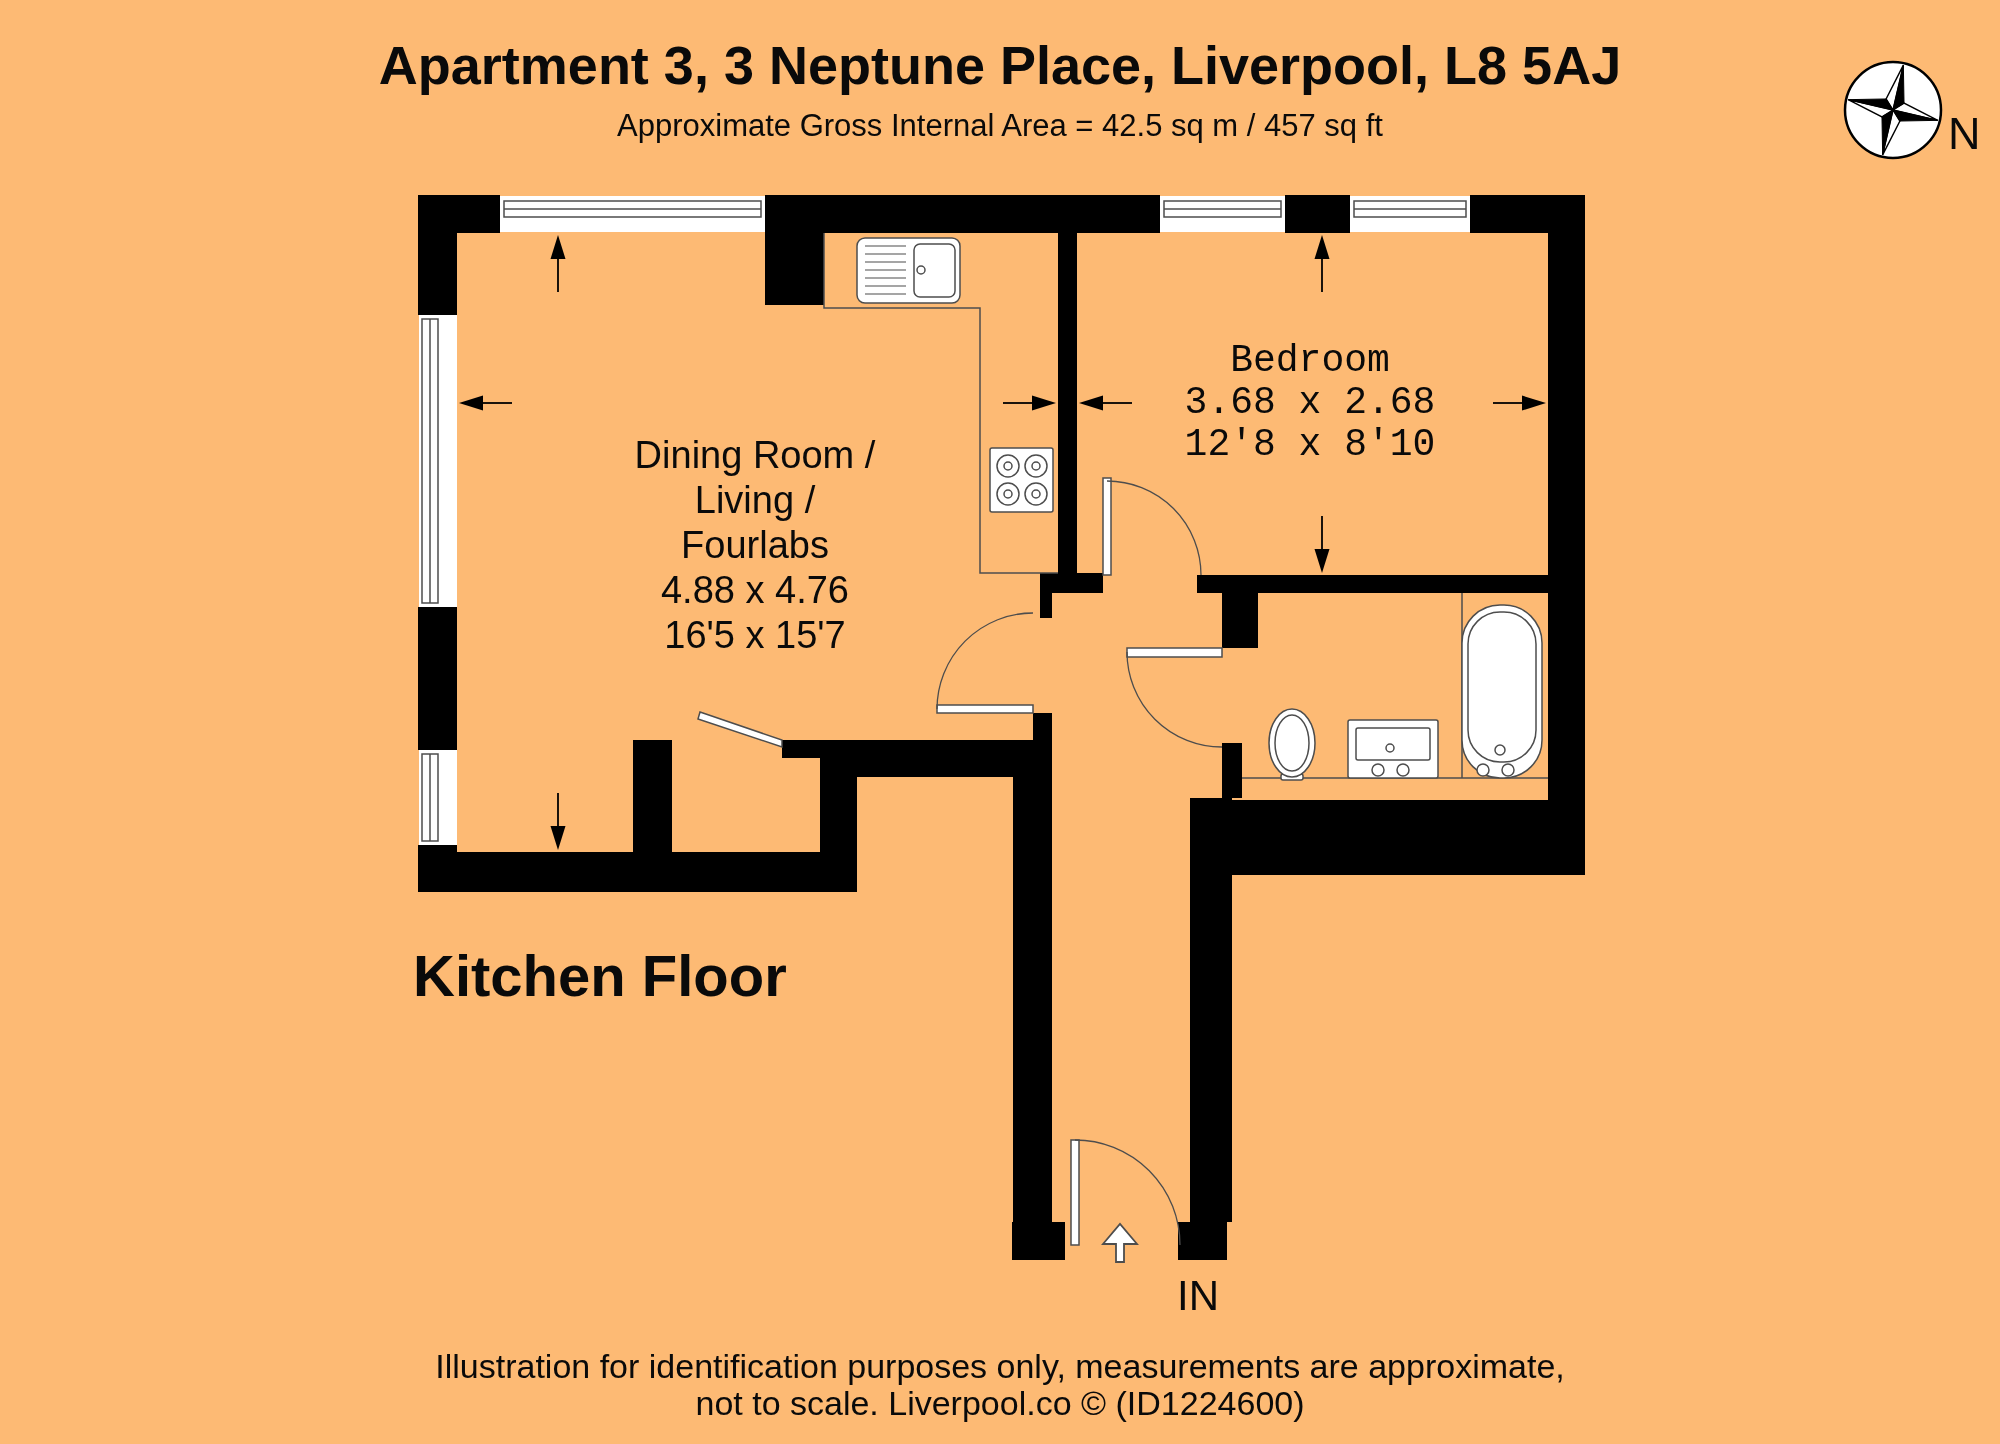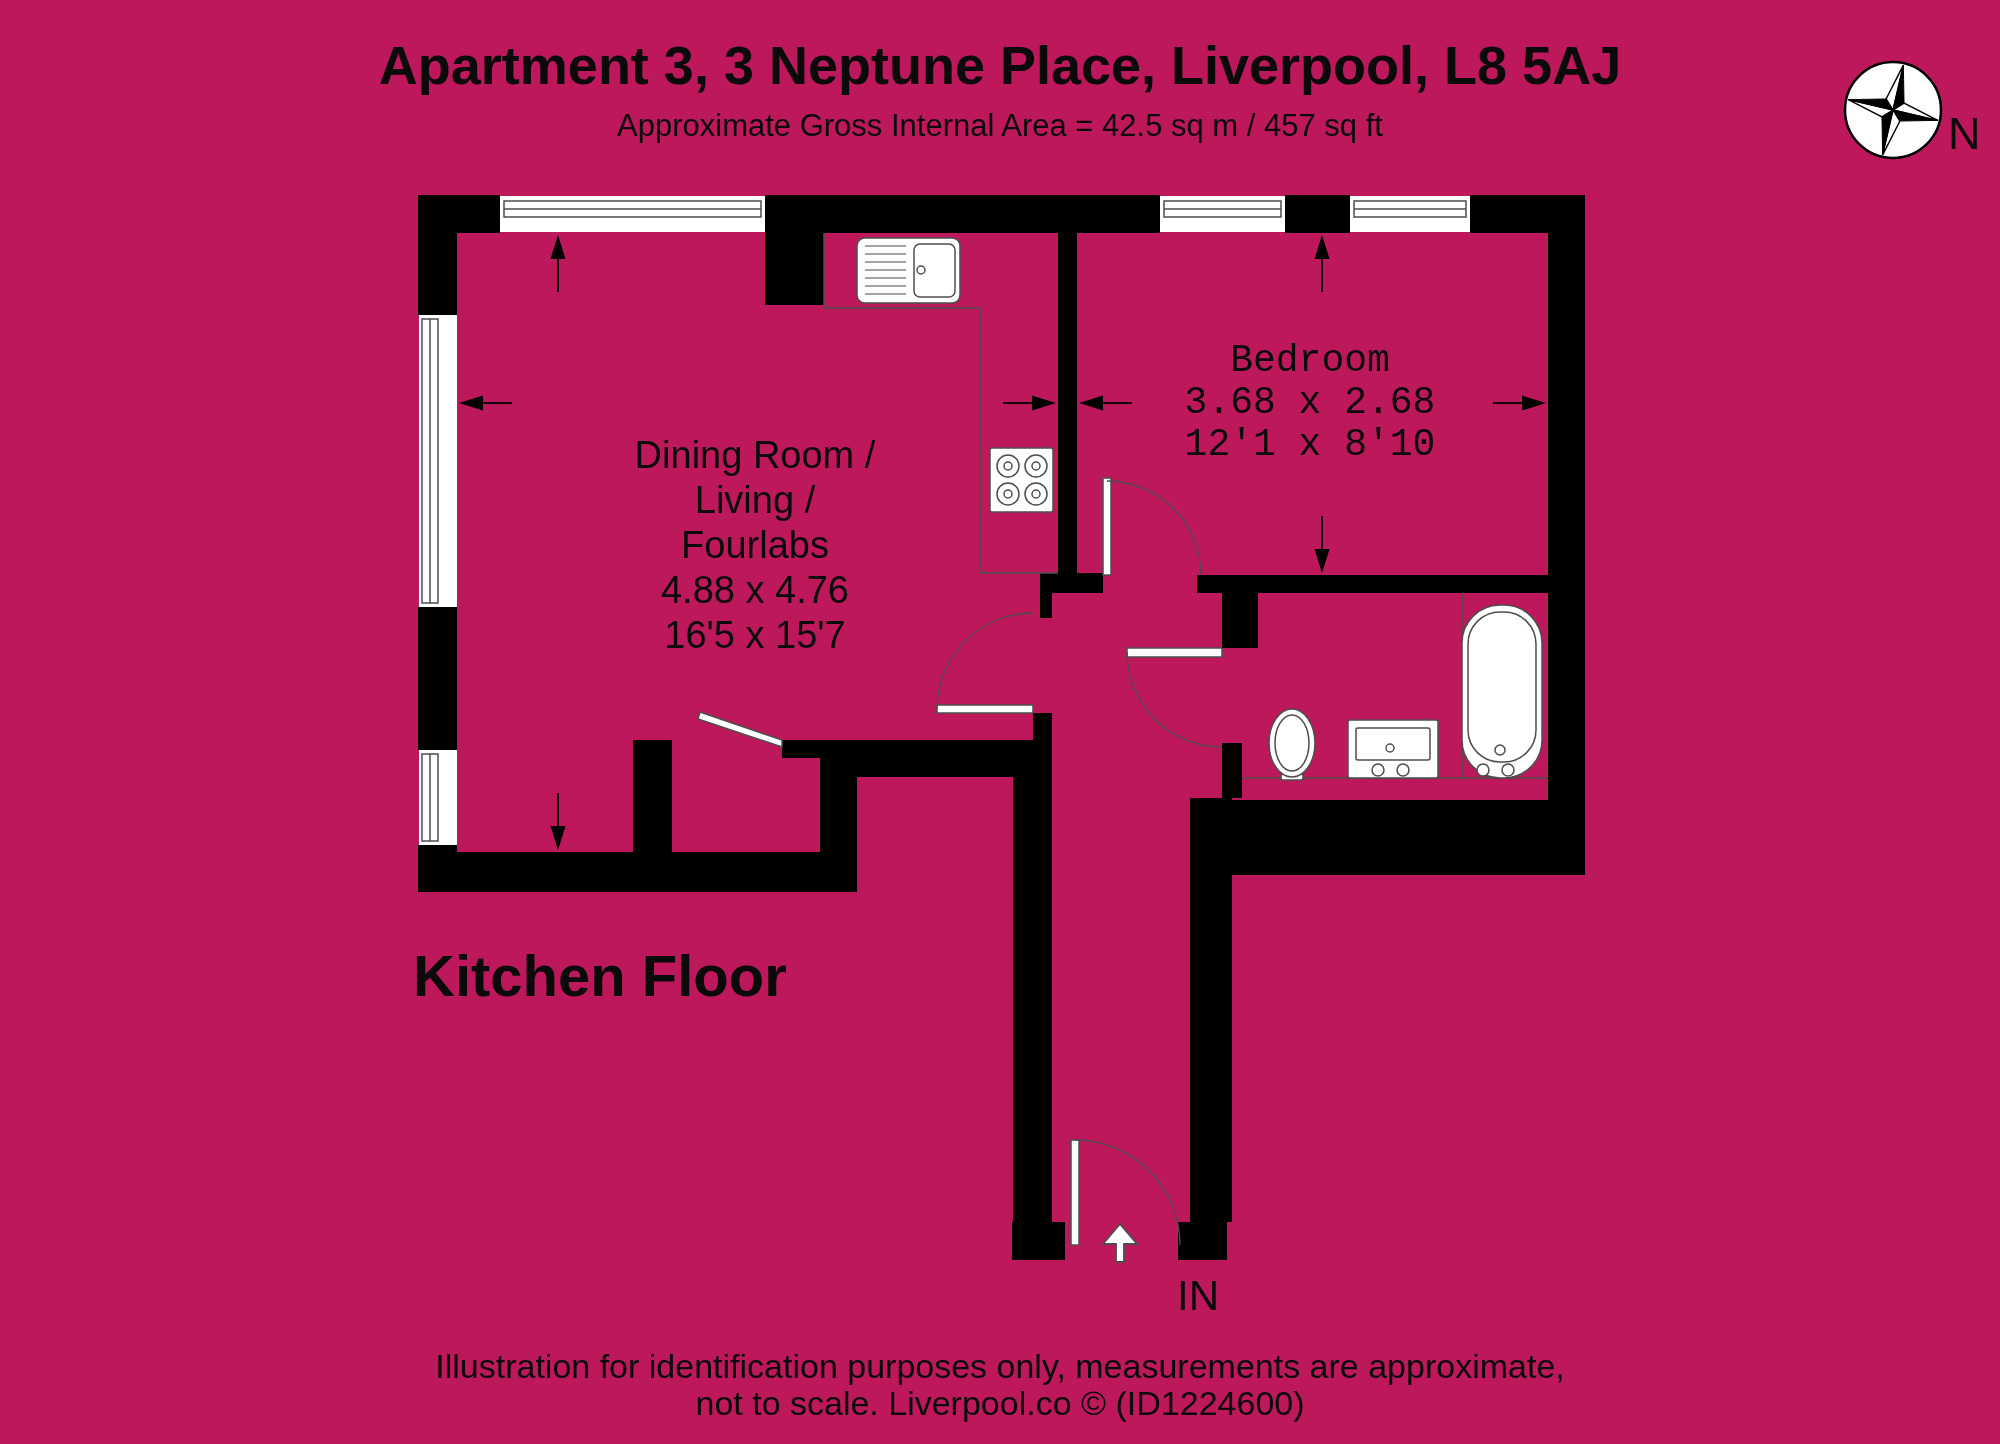--- a/index.html
+++ b/index.html
@@ -1,16 +1,16 @@
 <!DOCTYPE html>
 <html><head>
 <meta charset="utf-8">
 <style>
   html,body{margin:0;padding:0;background:#fff;}
-  .page{position:relative;width:2000px;height:1444px;background:#be185d;overflow:hidden;
+  .page{position:relative;width:2000px;height:1444px;background:#fdba74;overflow:hidden;
         font-family:"Liberation Sans",sans-serif;color:#0a0a0a;}
   #plan{position:absolute;left:0;top:0;}
   .txt{position:absolute;white-space:nowrap;}
   .center{left:0;width:2000px;text-align:center;}
   .title{top:34px;font-size:54px;font-weight:700;letter-spacing:0;}
   .subtitle{top:108px;font-size:31px;font-weight:400;}
   .room-label{position:absolute;text-align:center;font-size:38px;font-weight:400;}
   .room-living{left:555px;top:433px;width:400px;line-height:45px;}
   .room-bedroom{left:1110px;top:340px;width:400px;line-height:42px;font-family:Liberation Mono, monospace;}
   .ground{left:413px;top:942px;font-size:58px;font-weight:700;}
@@ -159,21 +159,21 @@
     <div>Dining Room /</div>
     <div>Living /</div>
     <div>Fourlabs</div>
     <div>4.88 x 4.76</div>
     <div>16'5 x 15'7</div>
   </div>
 
   <div class="room-label room-bedroom">
     <div>Bedroom</div>
     <div>3.68 x 2.68</div>
-    <div>12'1 x 8'10</div>
+    <div>12'8 x 8'10</div>
   </div>
 
   <div class="txt ground">Kitchen Floor</div>
 
   <div class="in-label txt" style="left:1019px;">IN</div>
 
   <div class="txt north">N</div>
 
   <div class="txt center footer">
     <div>Illustration for identification purposes only, measurements are approximate,</div>

